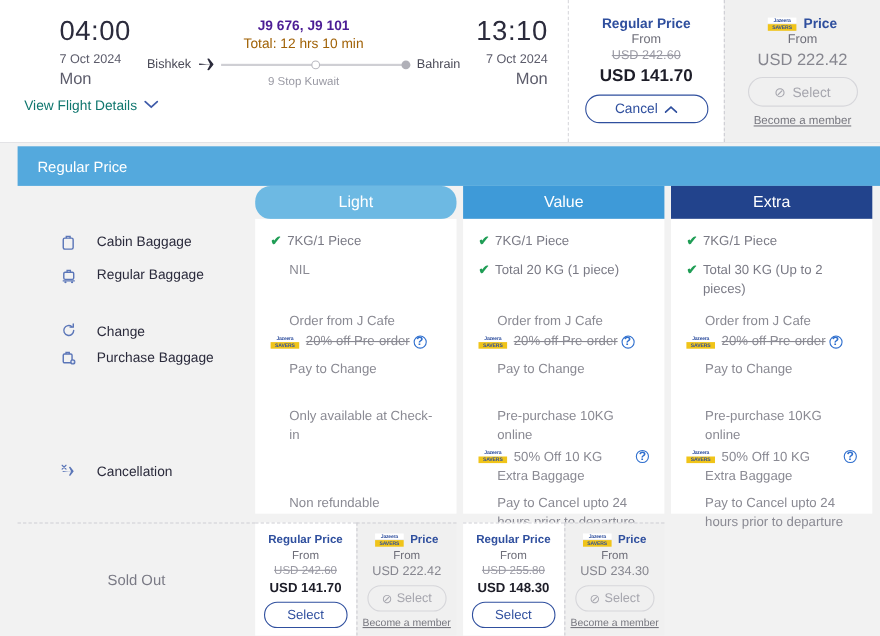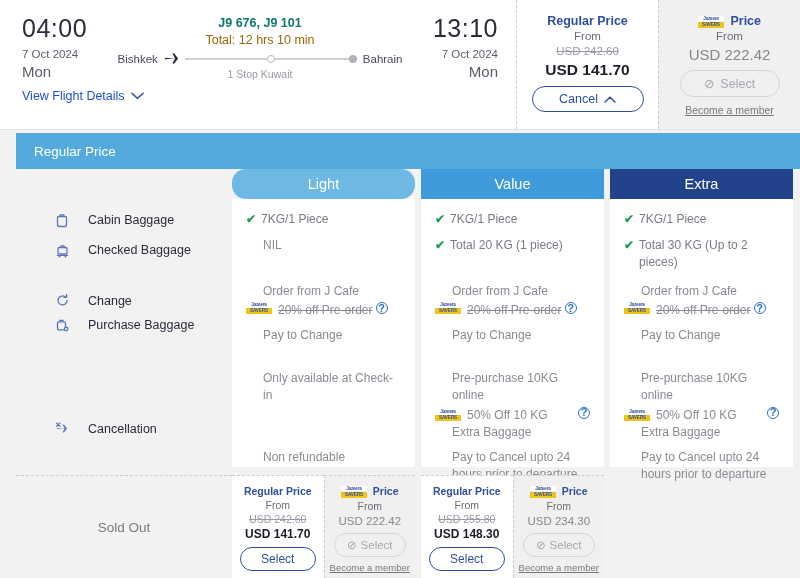--- a/index.html
+++ b/index.html
@@ -8,40 +8,40 @@
     background: #f2f2f2;
     font-family: "Liberation Sans", sans-serif;
     overflow: hidden;
     color: #2b2b35;
   }
   .page { position: relative; width: 800px; height: 578px; }
 
   
   .topbar { display: flex; height: 130px; background: #fff; border-bottom: 1px solid #e3e3e6; }
   .flight-block { width: 516px; position: relative; padding: 14px 18px 0 22px; background: #fff; }
-  .fb-row { display: flex; align-items: flex-start; }
+  .fb-row { display: flex; align-items: flex-start; margin-left: 32px; }
 
   .time-col { width: 108px; }
   .time-col.right { text-align: right; margin-left: auto; }
   .time-big { font-size: 25px; letter-spacing: .5px; color: #2b2b3c; line-height: 1.15; font-weight: 400; }
   .time-date { font-size: 11.5px; color: #5c5c6b; margin-top: 5px; }
   .time-dow { font-size: 15px; color: #5c5c6b; margin-top: 3px; }
 
   .mid-col { flex: 1; padding-top: 2px; text-align: center; }
-  .flight-nos { font-size: 12.5px; font-weight: bold; color: #0f766e; }
+  .flight-nos { font-size: 12.5px; font-weight: bold; color: #4c1d95; }
   .flight-total { font-size: 12.5px; color: #a16207; margin-top: 3px; }
   .route { display: flex; align-items: center; justify-content: center; margin-top: 4px; gap: 6px; }
   .city { font-size: 11.5px; color: #4a4a57; white-space: nowrap; }
   .plane-ico { color: #2b2b3c; font-size: 13px; line-height: 1; transform: translateY(1px); }
   .line-wrap { position: relative; width: 172px; height: 10px; display: flex; align-items: center; }
   .line { width: 100%; height: 2px; background: #cfcfd4; }
   .dot-hollow { position: absolute; left: 48%; width: 8px; height: 8px; border-radius: 50%; background: #fff; border: 1.6px solid #b9b9c0; }
   .dot-solid { position: absolute; right: 0; width: 8px; height: 8px; border-radius: 50%; background: #b0b0b8; }
   .stop-lbl { font-size: 10.5px; color: #9a9aa4; margin-top: 2px; }
-  .vfd { position: absolute; left: 22px; bottom: 26px; font-size: 12.5px; color: #1d4ed8; display: flex; align-items: center; gap: 6px; cursor: pointer; }
+  .vfd { position: absolute; left: 22px; bottom: 26px; font-size: 12.5px; color: #0f766e; display: flex; align-items: center; gap: 6px; cursor: pointer; }
   .vfd .chev { font-size: 10px; }
 
   
   .pricepanel { width: 142px; padding-top: 14px; text-align: center; border-left: 1px dashed #cdcdd3; }
   .pricepanel.regular { background: #fff; }
   .pricepanel.savers { width: 142px; background: #f0f0f0; }
   .pp-title { font-size: 12.5px; font-weight: bold; color: #2f4f9e; }
   .pp-title.gray { color: #6d6d78; }
   .pp-from { font-size: 11.5px; color: #6d6d78; margin-top: 2px; }
   .pp-strike { font-size: 11.5px; color: #9a9aa4; text-decoration: line-through; margin-top: 3px; }
@@ -77,21 +77,21 @@
   .tab.value { background: #3e9ad8; }
   .tab.extra { background: #22438c; }
   .farebody { background: #fff; padding: 12px 14px 14px 14px; height: 268px; }
   .cell { font-size: 12px; color: #7a7a85; line-height: 1.45; display: flex; gap: 5px; }
   .cell .tick { color: #1f9d55; font-weight: bold; font-size: 12px; flex: none; }
   .cell.plain { color: #8a8a93; }
   .strike-line { text-decoration: line-through; }
   .help { color: #2f6fce; font-size: 11px; border: 1.1px solid #2f6fce; border-radius: 50%;
           width: 12px; height: 12px; display: inline-flex; align-items: center; justify-content: center;
           line-height: 1; flex: none; font-weight: bold; cursor: pointer; }
-  .savers-line { display: flex; align-items: flex-start; gap: 3px; }
+  .savers-line { display: flex; align-items: center; gap: 3px; }
 
   
   .footer { position: absolute; left: 16px; top: 475px; width: 784px; height: 103px; display: flex; }
   .foot-blank { width: 216px; display: flex; align-items: center; justify-content: center;
                 font-size: 13.5px; color: #7a7a85; border-top: 1px dashed #cdcdd3; }
   .footcol { width: 183px; margin-right: 6px; display: flex; }
   .footcol:last-child { margin-right: 0; }
   .foothalf { width: 50%; text-align: center; padding-top: 9px; border-top: 1px dashed #cdcdd3; }
   .foothalf.dash { border-left: 1px dashed #cdcdd3; }
   .foothalf.white { background: #fff; }
@@ -135,21 +135,21 @@
                   <path d="M1 7.2 L11 6.4 L8.4 1.4 L10 1.2 L14 6.2 L14 6.8 L10 11.8 L8.4 11.6 L11 6.6 L1 5.8 Z" fill="#2b2b3c"></path>
                 </svg>
             </span>
             <span class="line-wrap">
               <span class="line"></span>
               <span class="dot-hollow"></span>
               <span class="dot-solid"></span>
             </span>
             <span class="city">Bahrain</span>
           </div>
-          <div class="stop-lbl">1 Stop Kuwait</div>
+          <div class="stop-lbl">9 Stop Kuwait</div>
         </div>
 
         <div class="time-col right">
           <div class="time-big">13:10</div>
           <div class="time-date">7 Oct 2024</div>
           <div class="time-dow">Mon</div>
         </div>
       </div>
 
       <div class="vfd">
@@ -214,21 +214,21 @@
       <div class="featrow" style="height:34px">
         <span class="feat-ico">
           <svg width="15" height="15" viewBox="0 0 15 15">
               <rect x="3" y="4.5" width="9" height="6.5" rx="1.2" stroke="#5b76b8" stroke-width="1.3" fill="none"></rect>
               <path d="M6 4.5 V2.8 H9 V4.5" stroke="#5b76b8" stroke-width="1.2" fill="none"></path>
               <path d="M2 12.4 H13" stroke="#5b76b8" stroke-width="1.2"></path>
               <circle cx="4.5" cy="13.6" r="1" fill="#5b76b8"></circle>
               <circle cx="10.5" cy="13.6" r="1" fill="#5b76b8"></circle>
             </svg>
         </span>
-        <span class="feat-lbl">Checked Baggage</span>
+        <span class="feat-lbl">Regular Baggage</span>
       </div>
       <div class="featrow" style="height:44px;align-items:flex-end;padding-bottom:3px">
         <span class="feat-ico">
           <svg width="15" height="15" viewBox="0 0 15 15">
               <path d="M12 7.5 A4.5 4.5 0 1 1 10.4 4" stroke="#5b76b8" stroke-width="1.3" fill="none" stroke-linecap="round"></path>
               <path d="M11.6 1.6 L11.6 4.4 L8.8 4.4" stroke="#5b76b8" stroke-width="1.3" fill="none" stroke-linecap="round"></path>
             </svg>
         </span>
         <span class="feat-lbl">Change</span>
       </div>

